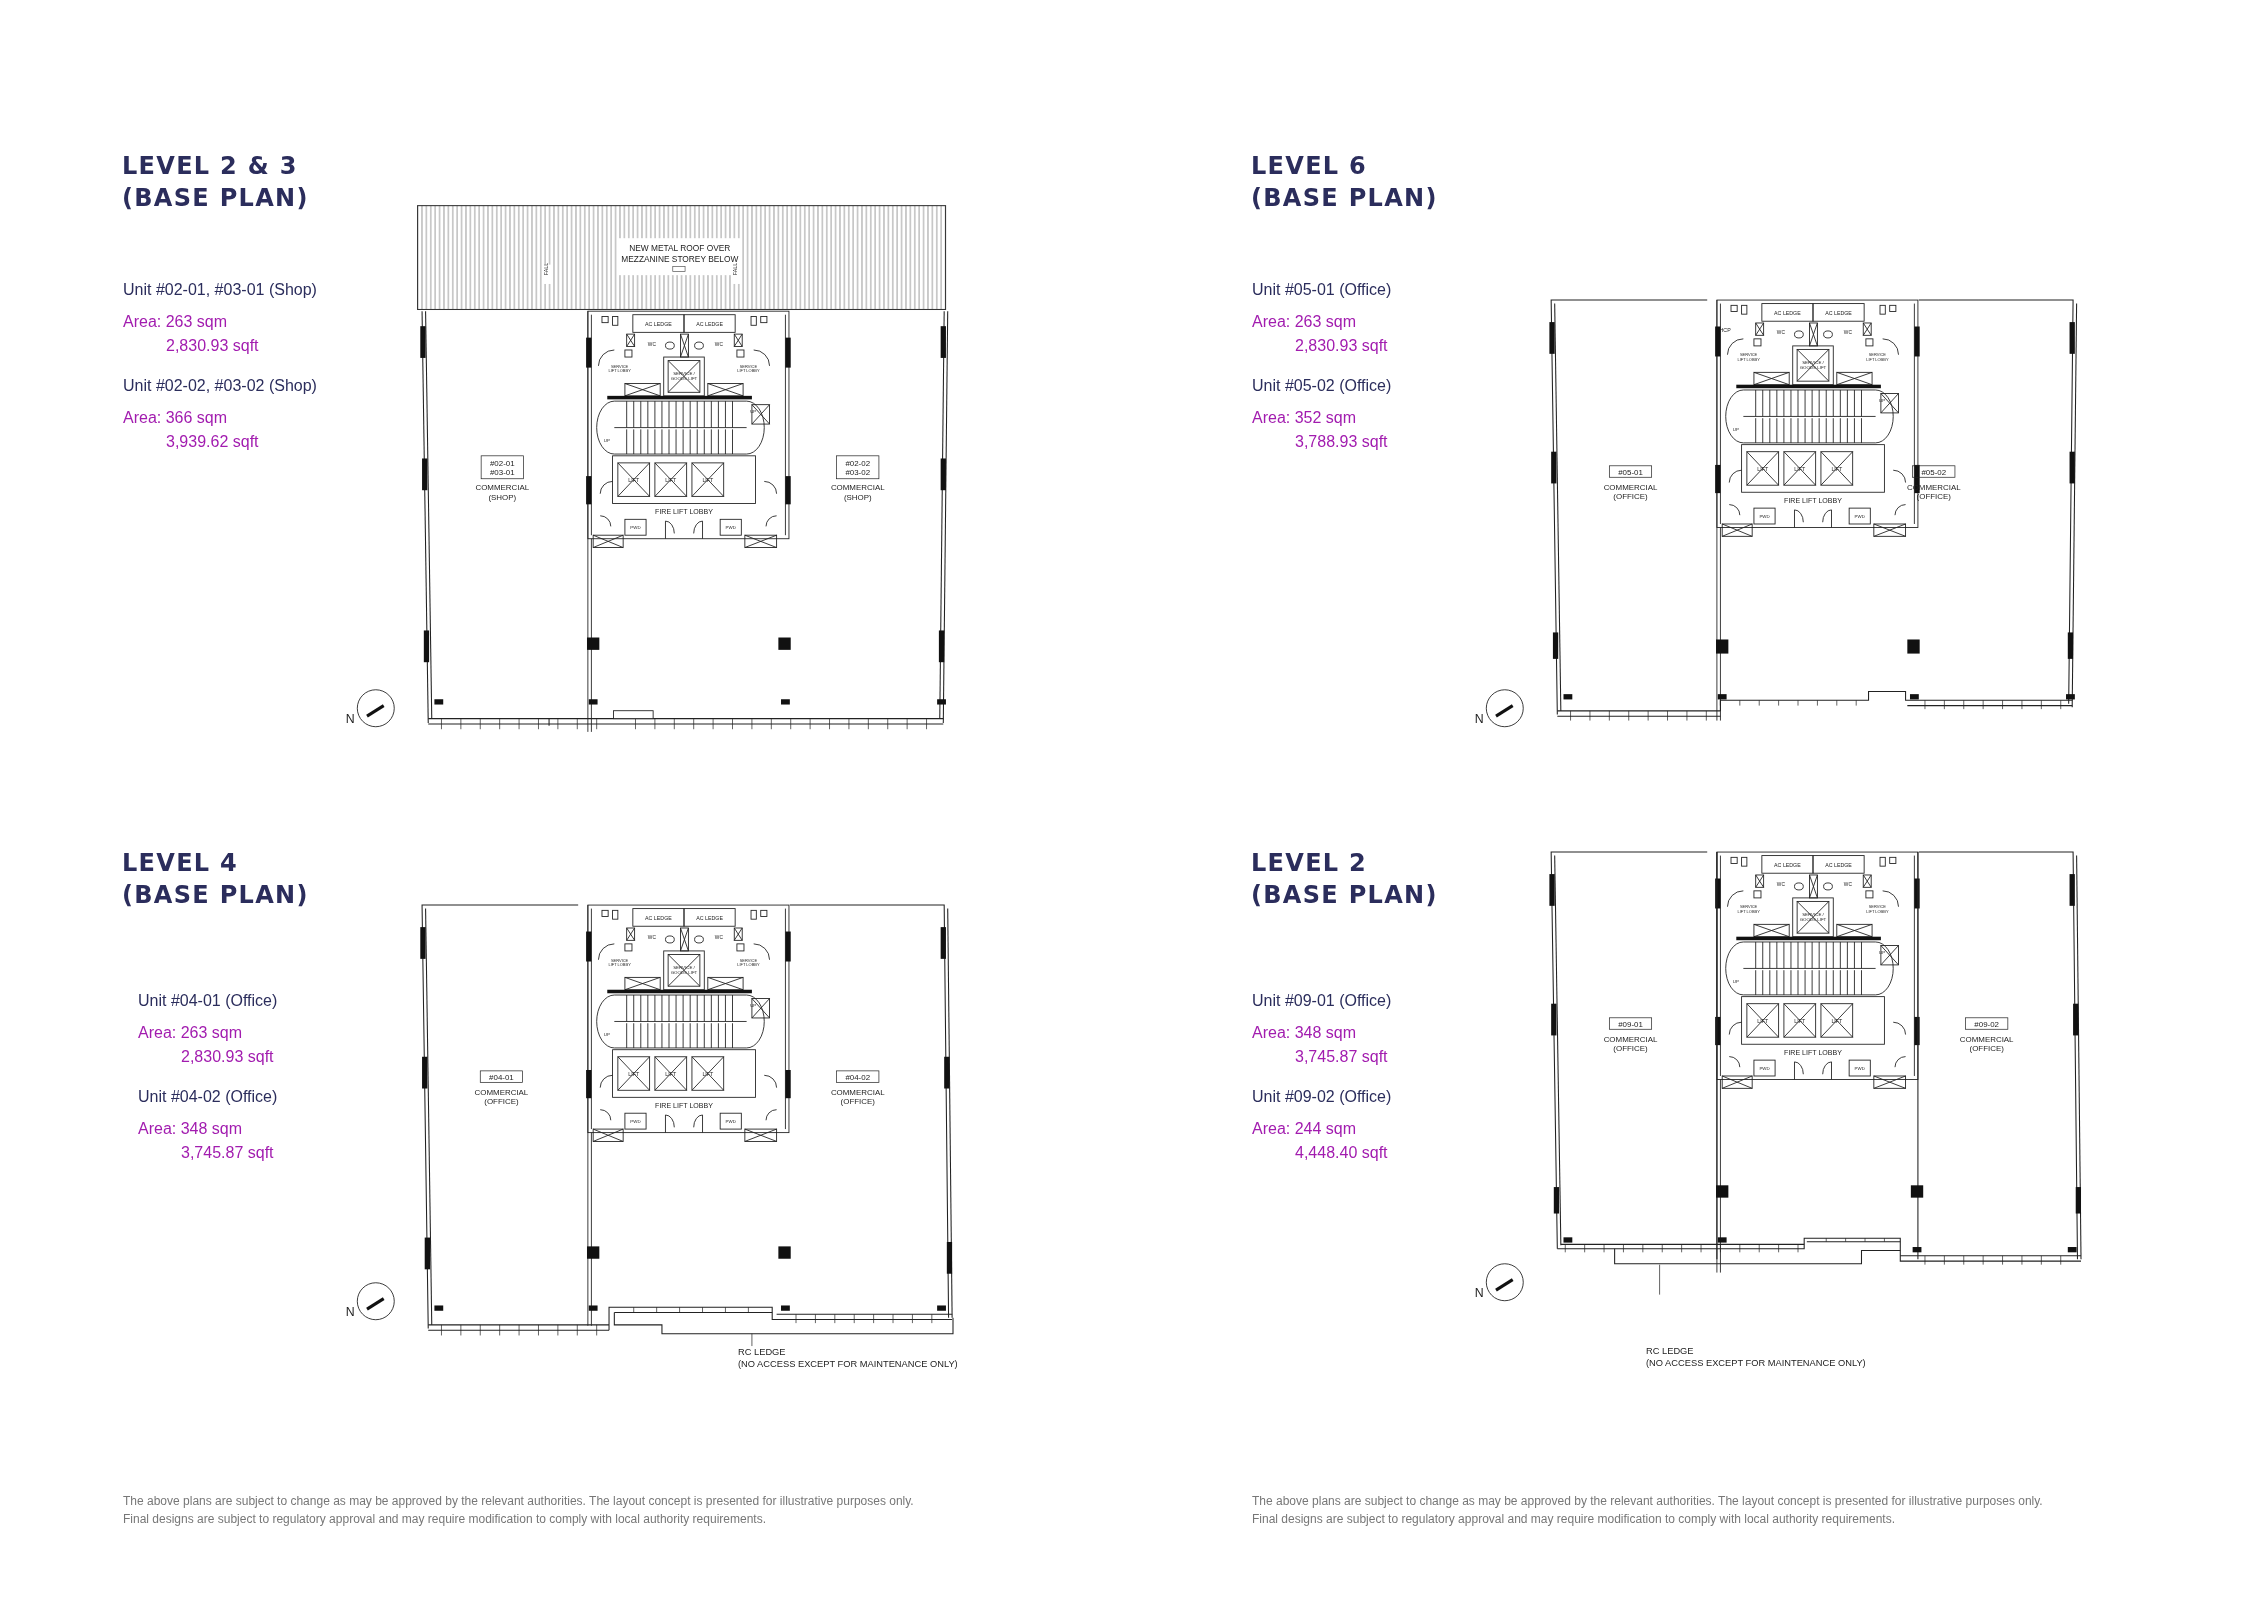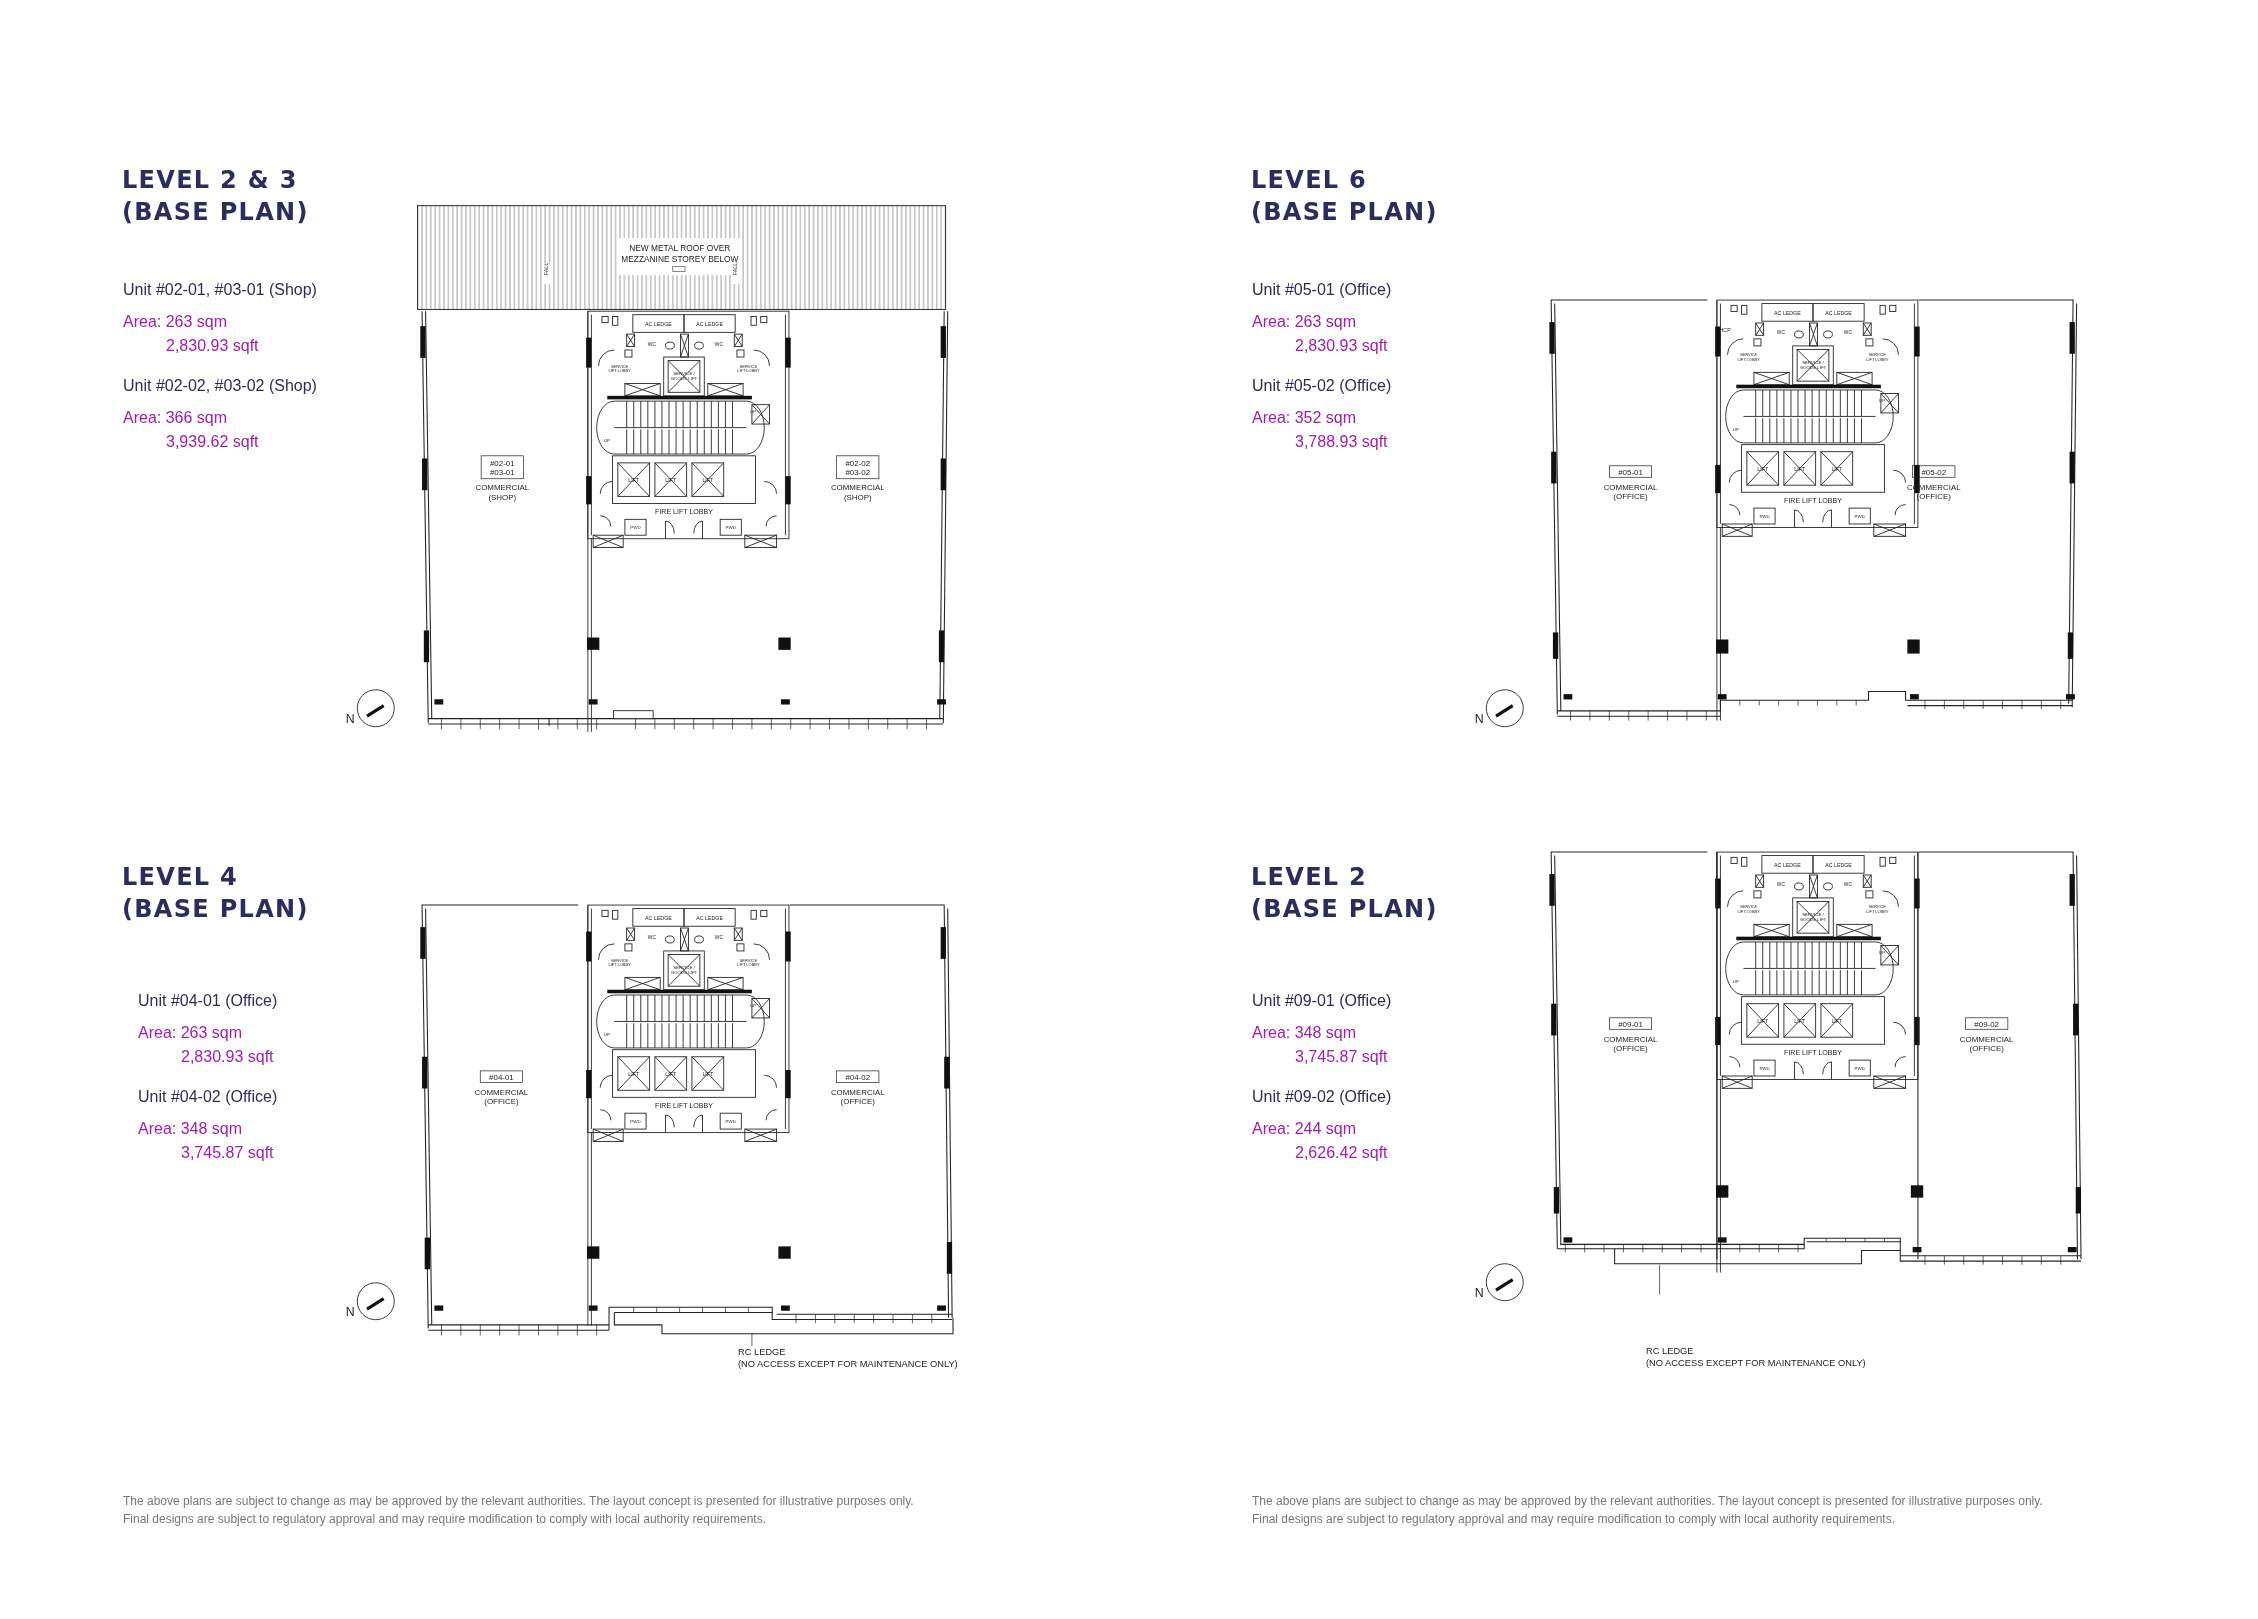--- a/index.html
+++ b/index.html
@@ -1,17 +1,17 @@
 <!DOCTYPE html>
 <html style="font-size:14px"><head>
 <meta charset="utf-8">
 <style>
   html,body{margin:0;padding:0;background:#ffffff;}
   body{width:2258px;height:1620px;position:relative;overflow:hidden;font-family:"Liberation Sans",sans-serif;}
-  .heading{position:absolute;font-family:"DejaVu Sans",sans-serif;font-weight:bold;color:#2b2d5c;font-size:24px;line-height:32px;letter-spacing:1.3px;margin-top:14px;}
+  .heading{position:absolute;font-family:"DejaVu Sans",sans-serif;font-weight:bold;color:#2b2d5c;font-size:24px;line-height:32px;letter-spacing:1.3px;}
   .unit-block{position:absolute;width:265px;}
   .unit-title{font-weight:normal;color:#2b2d5c;font-size:16px;margin:0 0 10.6px 0;}
   .unit-area{color:#a21caf;font-size:16px;line-height:24px;}
   .unit-area .sqft{padding-left:43px;display:block;}
   .unit-gap{height:19.4px;}
   .disclaimer{position:absolute;color:#777;font-size:12px;line-height:17.6px;}
   .plan{position:absolute;}
   .plan svg{display:block;overflow:visible;}
   .plan text{font-family:"Liberation Sans",sans-serif;fill:#222;}
   .compass{position:absolute;}
@@ -347,21 +347,21 @@
     <div class="unit-area">
       <span>Area:</span>
       <span>348 sqm</span>
       <span class="sqft">3,745.87 sqft</span>
     </div>
     <div class="unit-gap"></div>
     <div class="unit-title">Unit #09-02 (Office)</div>
     <div class="unit-area">
       <span>Area:</span>
       <span>244 sqm</span>
-      <span class="sqft">2,626.42 sqft</span>
+      <span class="sqft">4,448.40 sqft</span>
     </div>
   </div>
 
   <div class="plan" style="left:1544px;top:845px;">
     <svg width="538" height="432" viewBox="0 0 610 490">
       <use href="#core"></use>
       <g stroke="#222" stroke-width="1.2" fill="none">
         <polyline points="185,8 8,8 15,458"></polyline>
           <polyline points="425,8 600,8 605,470"></polyline>
         <line x1="12" y1="12" x2="19" y2="454"></line>

